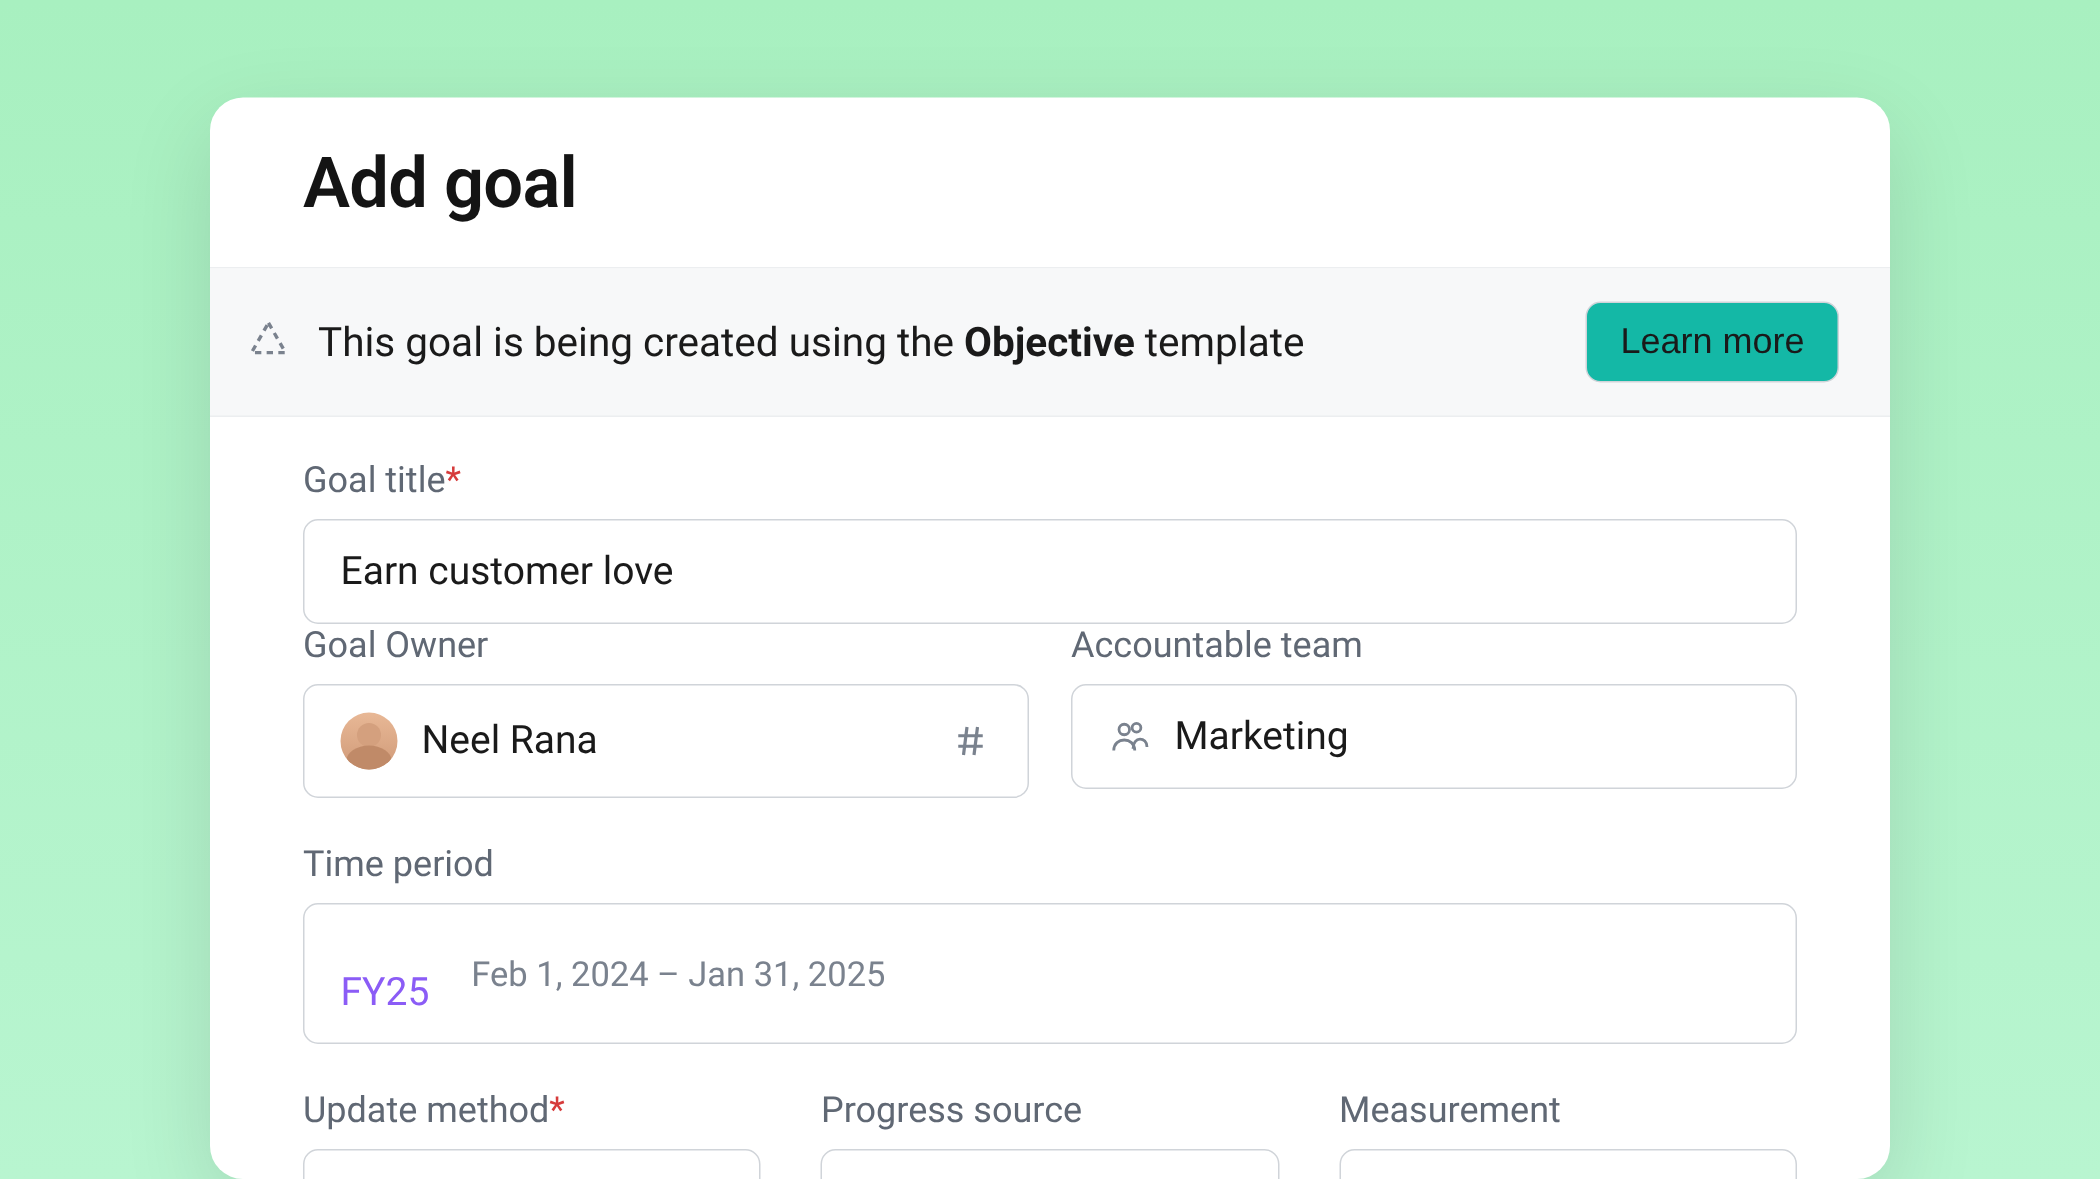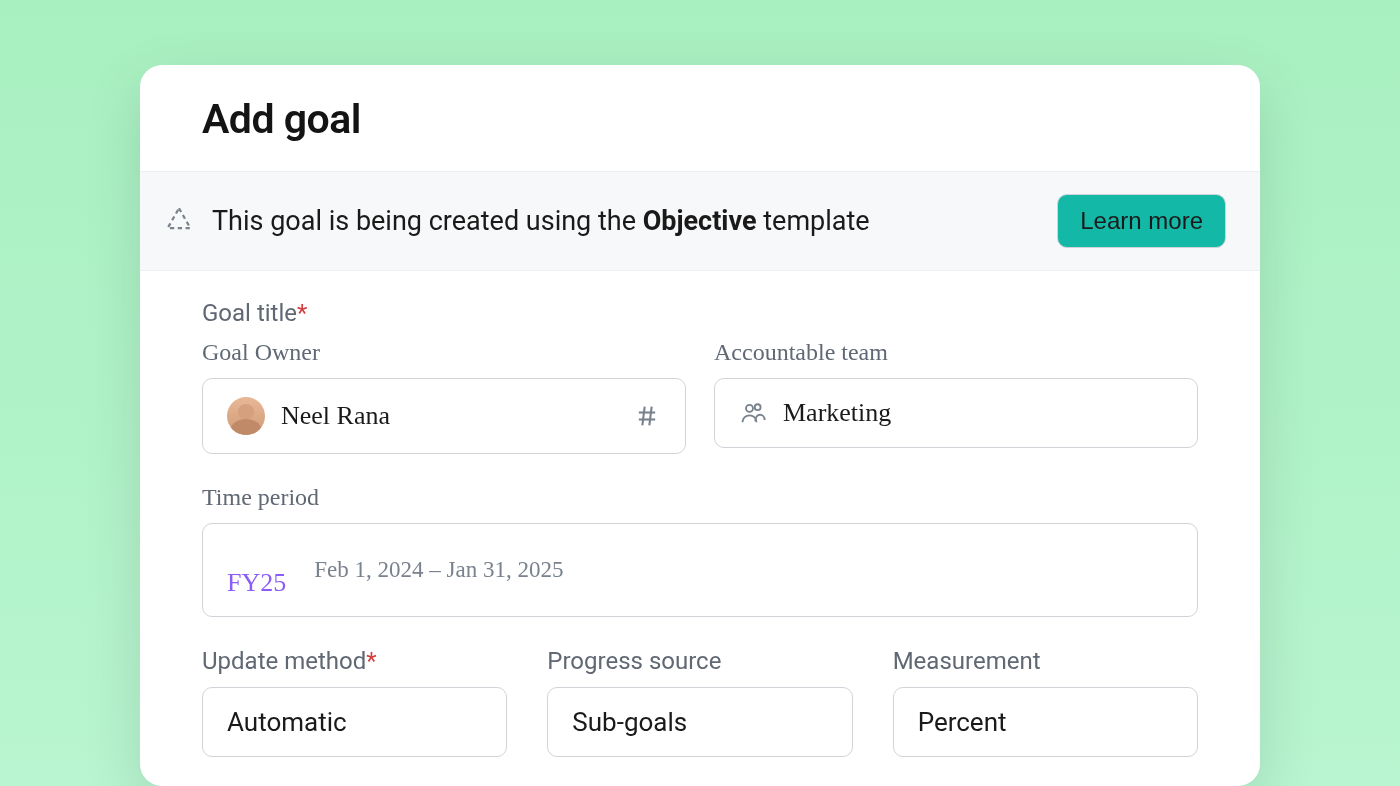--- a/index.html
+++ b/index.html
@@ -20,21 +20,21 @@
       border-radius: 22px;
       box-shadow: 0 20px 60px rgba(0,0,0,0.12);
       overflow: hidden;
       height: 100%;
     }
     .modal-header {
       padding: 30px 62px 28px 62px;
       border-bottom: 1px solid #eceef0;
     }
     .modal-title {
-      font-size: 41px;
+      font-size: 47px;
       font-weight: 600;
       color: #141414;
       letter-spacing: -0.5px;
     }
     .info-banner {
       background: #f7f8f9;
       border-bottom: 1px solid #eceef0;
       padding: 22px 34px 22px 22px;
       display: flex;
       align-items: center;
@@ -88,21 +88,20 @@
       gap: 16px;
       min-height: 70px;
       background: #ffffff;
     }
     .field-full {
     }
     .field-row {
       display: flex;
       gap: 28px;
       margin-bottom: 30px;
-      font-family: Liberation Serif, serif;
     }
     .field-col {
       flex: 1;
     }
     .field-row-3 {
       display: flex;
       gap: 40px;
     }
     .field-col-3 {
       flex: 1;
@@ -179,20 +178,23 @@
     </div>
     <button class="learn-more-btn">Learn more</button>
   </div>
 
   <div class="form-body">
 
     <div class="field-full">
       <label class="field-label">
         <span>Goal title</span><span class="required">*</span>
       </label>
+      <div class="field-input">
+        <span class="field-value">Earn customer love</span>
+      </div>
     </div>
 
     <div class="field-row">
       <div class="field-col">
         <label class="field-label">Goal Owner</label>
         <div class="field-input">
           <span class="avatar"></span>
           <span class="field-value">Neel Rana</span>
           <svg class="icon-hash icon-svg" width="28" height="28" viewBox="0 0 24 24" fill="none" stroke="#7a828e" stroke-width="1.8">
             <line x1="5" y1="9" x2="19" y2="9"></line>

